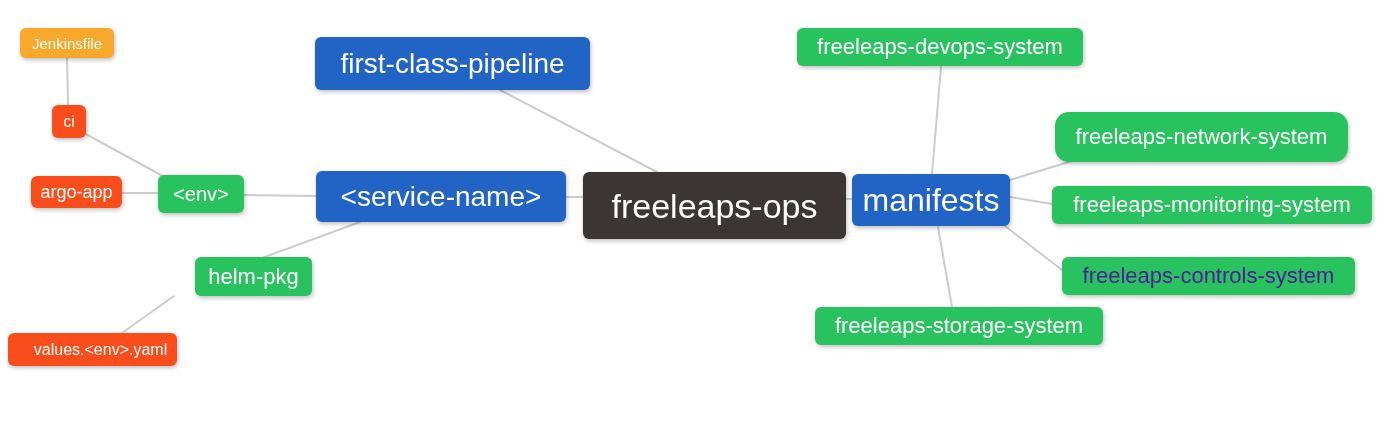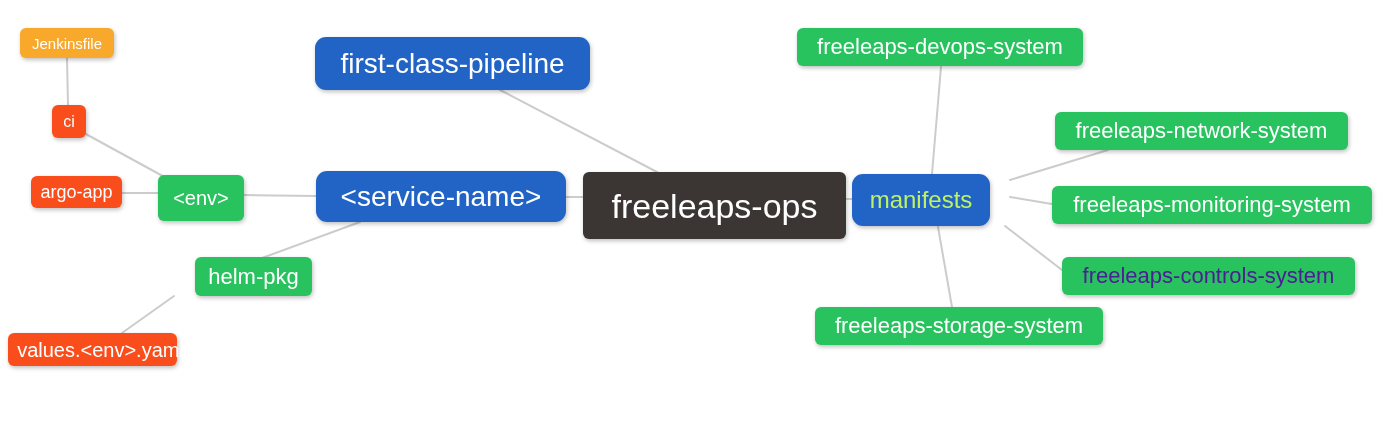--- a/index.html
+++ b/index.html
@@ -33,21 +33,21 @@
     color: #ffffff;
     border-radius: 6px;
     box-shadow: 1px 2px 4px rgba(0,0,0,0.25);
     white-space: nowrap;
     box-sizing: border-box;
     cursor: pointer;
     letter-spacing: 0px;
     line-height: 1;
     user-select: none;
   }
-  .node.blue   { background: var(--c-blue,   #2264c6); border-radius: 11px; }
+  .node.blue   { background: var(--c-blue,   #2264c6); }
   .node.green  { background: var(--c-green,  #28c35f); }
   .node.orange { background: var(--c-orange, #f8a82a); }
   .node.red    { background: var(--c-red,    #f94d1c); }
   .node.dark   { background: var(--c-dark,   #3b3633); }
 </style>
 </head>
 <body>
 
 <div class="canvas">
   <svg class="edges-layer" width="1390" height="421" viewBox="0 0 1390 421" xmlns="http://www.w3.org/2000/svg">
@@ -63,26 +63,26 @@
       <line x1="941" y1="67" x2="932" y2="174" stroke="#cccccc" stroke-width="2" stroke-linecap="round"></line>
       <line x1="1010" y1="180" x2="1108" y2="150" stroke="#cccccc" stroke-width="2" stroke-linecap="round"></line>
       <line x1="1010" y1="197" x2="1052" y2="204" stroke="#cccccc" stroke-width="2" stroke-linecap="round"></line>
       <line x1="1005" y1="226" x2="1062" y2="270" stroke="#cccccc" stroke-width="2" stroke-linecap="round"></line>
       <line x1="938" y1="227" x2="952" y2="307" stroke="#cccccc" stroke-width="2" stroke-linecap="round"></line>
     </svg>
   <div class="nodes-layer">
       <div class="node orange" style="left: 20px; top: 28px; width: 94px; height: 30px; font-size: 15px; color: rgb(255, 255, 255); text-align: center;">Jenkinsfile</div>
       <div class="node red" style="left: 52px; top: 105px; width: 34px; height: 33px; font-size: 16px; color: rgb(255, 255, 255);">ci</div>
       <div class="node red" style="left: 31px; top: 176px; width: 91px; height: 32px; font-size: 18px; color: rgb(255, 255, 255);">argo-app</div>
-      <div class="node green" style="left: 158px; top: 175px; width: 86px; height: 46px; font-size: 20px; color: rgb(255, 255, 255);">&lt;env&gt;</div>
+      <div class="node green" style="left: 158px; top: 175px; width: 86px; height: 38px; font-size: 20px; color: rgb(255, 255, 255);">&lt;env&gt;</div>
       <div class="node green" style="left: 147px; top: 257px; width: 117px; height: 39px; font-size: 22px; color: rgb(255, 255, 255); margin-left: 48px;">helm-pkg</div>
-      <div class="node red" style="left: 8px; top: 333px; width: 169px; height: 33px; font-size: 20px; color: rgb(255, 255, 255); padding-left: 16px;">values.&lt;env&gt;.yaml</div>
+      <div class="node red" style="left: 8px; top: 333px; width: 169px; height: 33px; font-size: 16px; color: rgb(255, 255, 255); padding-left: 16px;">values.&lt;env&gt;.yaml</div>
       <div class="node blue" style="left: 315px; top: 37px; width: 275px; height: 53px; font-size: 28px; color: rgb(255, 255, 255);">first-class-pipeline</div>
       <div class="node blue" style="left: 316px; top: 171px; width: 250px; height: 51px; font-size: 28px; color: rgb(255, 255, 255);">&lt;service-name&gt;</div>
       <div class="node dark" style="left: 583px; top: 172px; width: 263px; height: 67px; font-size: 34px; color: rgb(255, 255, 255);">freeleaps-ops</div>
-      <div class="node blue" style="left: 852px; top: 174px; width: 138px; height: 52px; font-size: 24px; color: #bef264;">manifests</div>
+      <div class="node blue" style="left: 852px; top: 174px; width: 158px; height: 52px; font-size: 32px; color: #ffffff;">manifests</div>
       <div class="node green" style="left: 797px; top: 28px; width: 286px; height: 38px; font-size: 22px; color: rgb(255, 255, 255);">freeleaps-devops-system</div>
-      <div class="node green" style="left: 1055px; top: 112px; width: 293px; height: 38px; font-size: 22px; color: rgb(255, 255, 255);">freeleaps-network-system</div>
+      <div class="node green" style="left: 1055px; top: 112px; width: 293px; height: 50px; font-size: 22px; color: rgb(255, 255, 255); border-radius: 14px;">freeleaps-network-system</div>
       <div class="node green" style="left: 1052px; top: 186px; width: 320px; height: 38px; font-size: 22px; color: rgb(255, 255, 255);">freeleaps-monitoring-system</div>
       <div class="node green" style="left: 1062px; top: 257px; width: 293px; height: 38px; font-size: 22px; color: #4c1d95;">freeleaps-controls-system</div>
       <div class="node green" style="left: 815px; top: 307px; width: 288px; height: 38px; font-size: 22px; color: rgb(255, 255, 255);">freeleaps-storage-system</div>
     </div>
 </div>
 
 </body></html>

